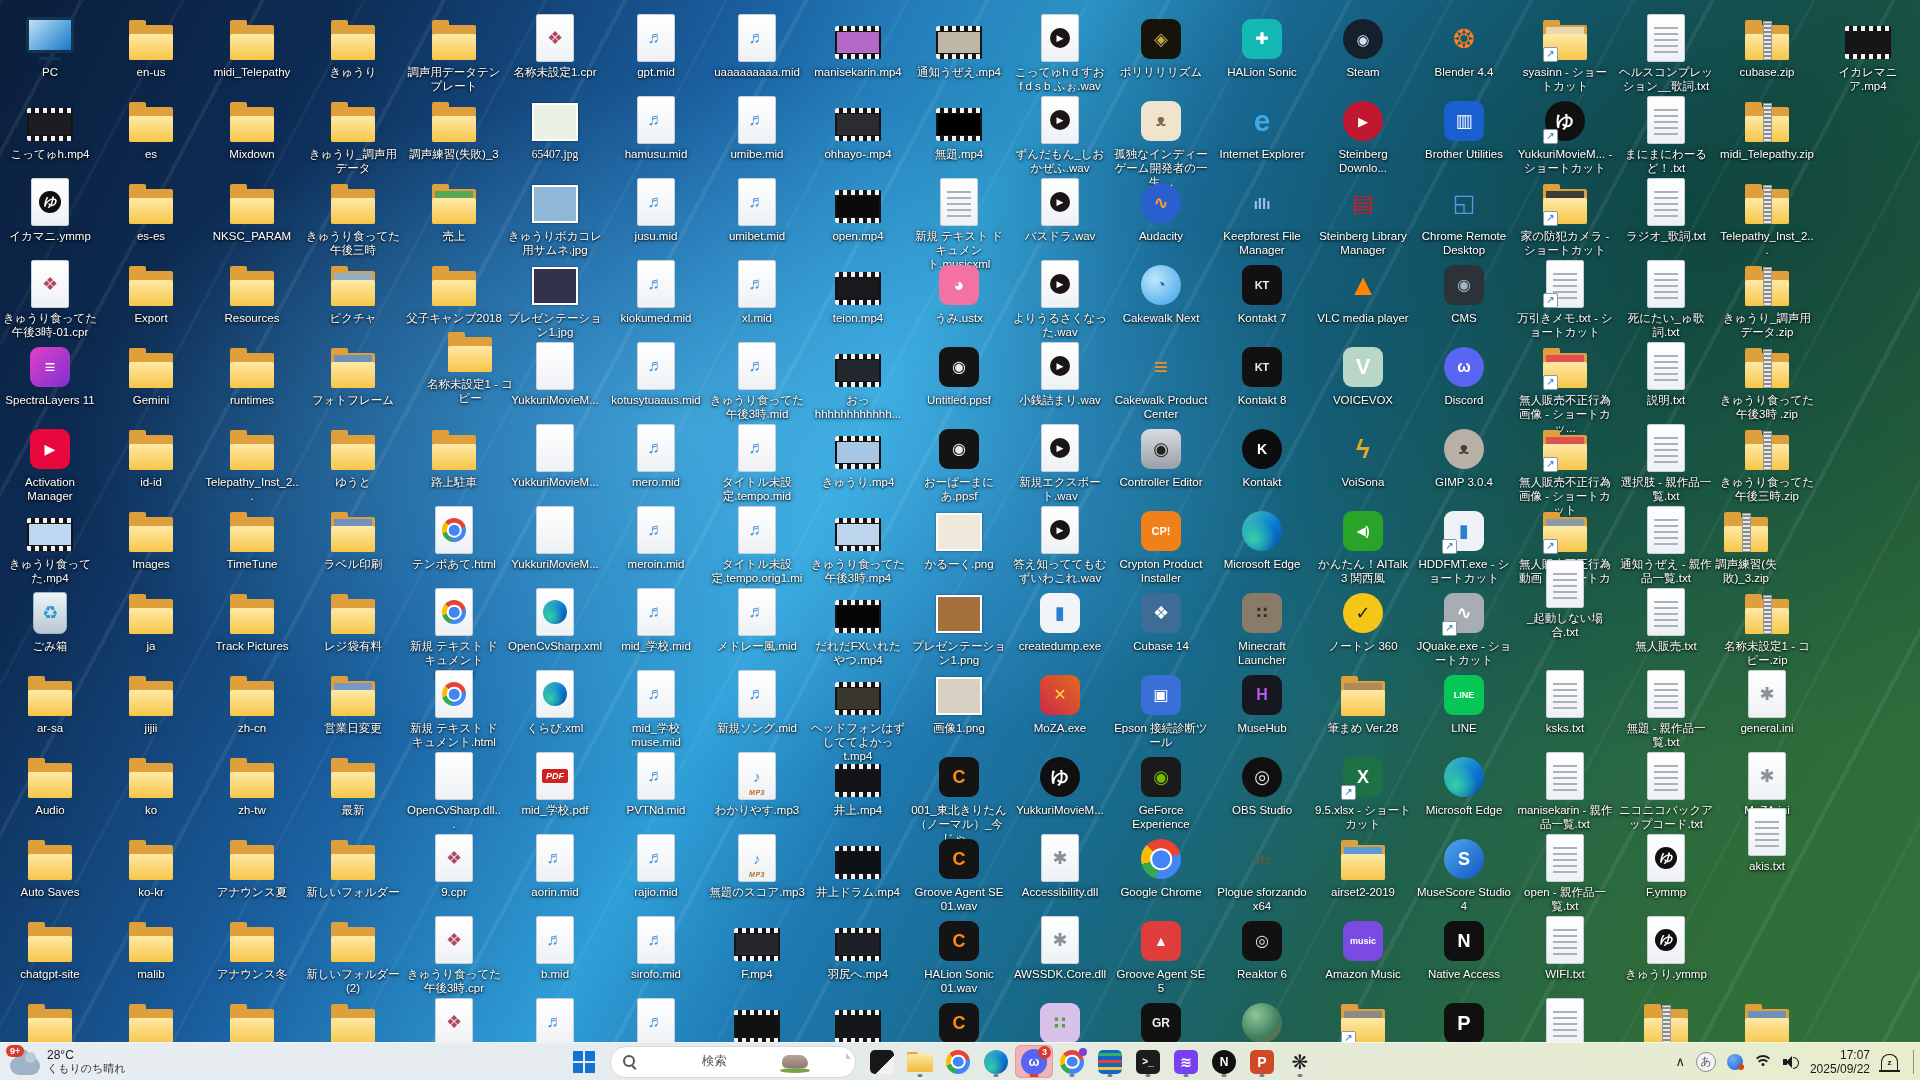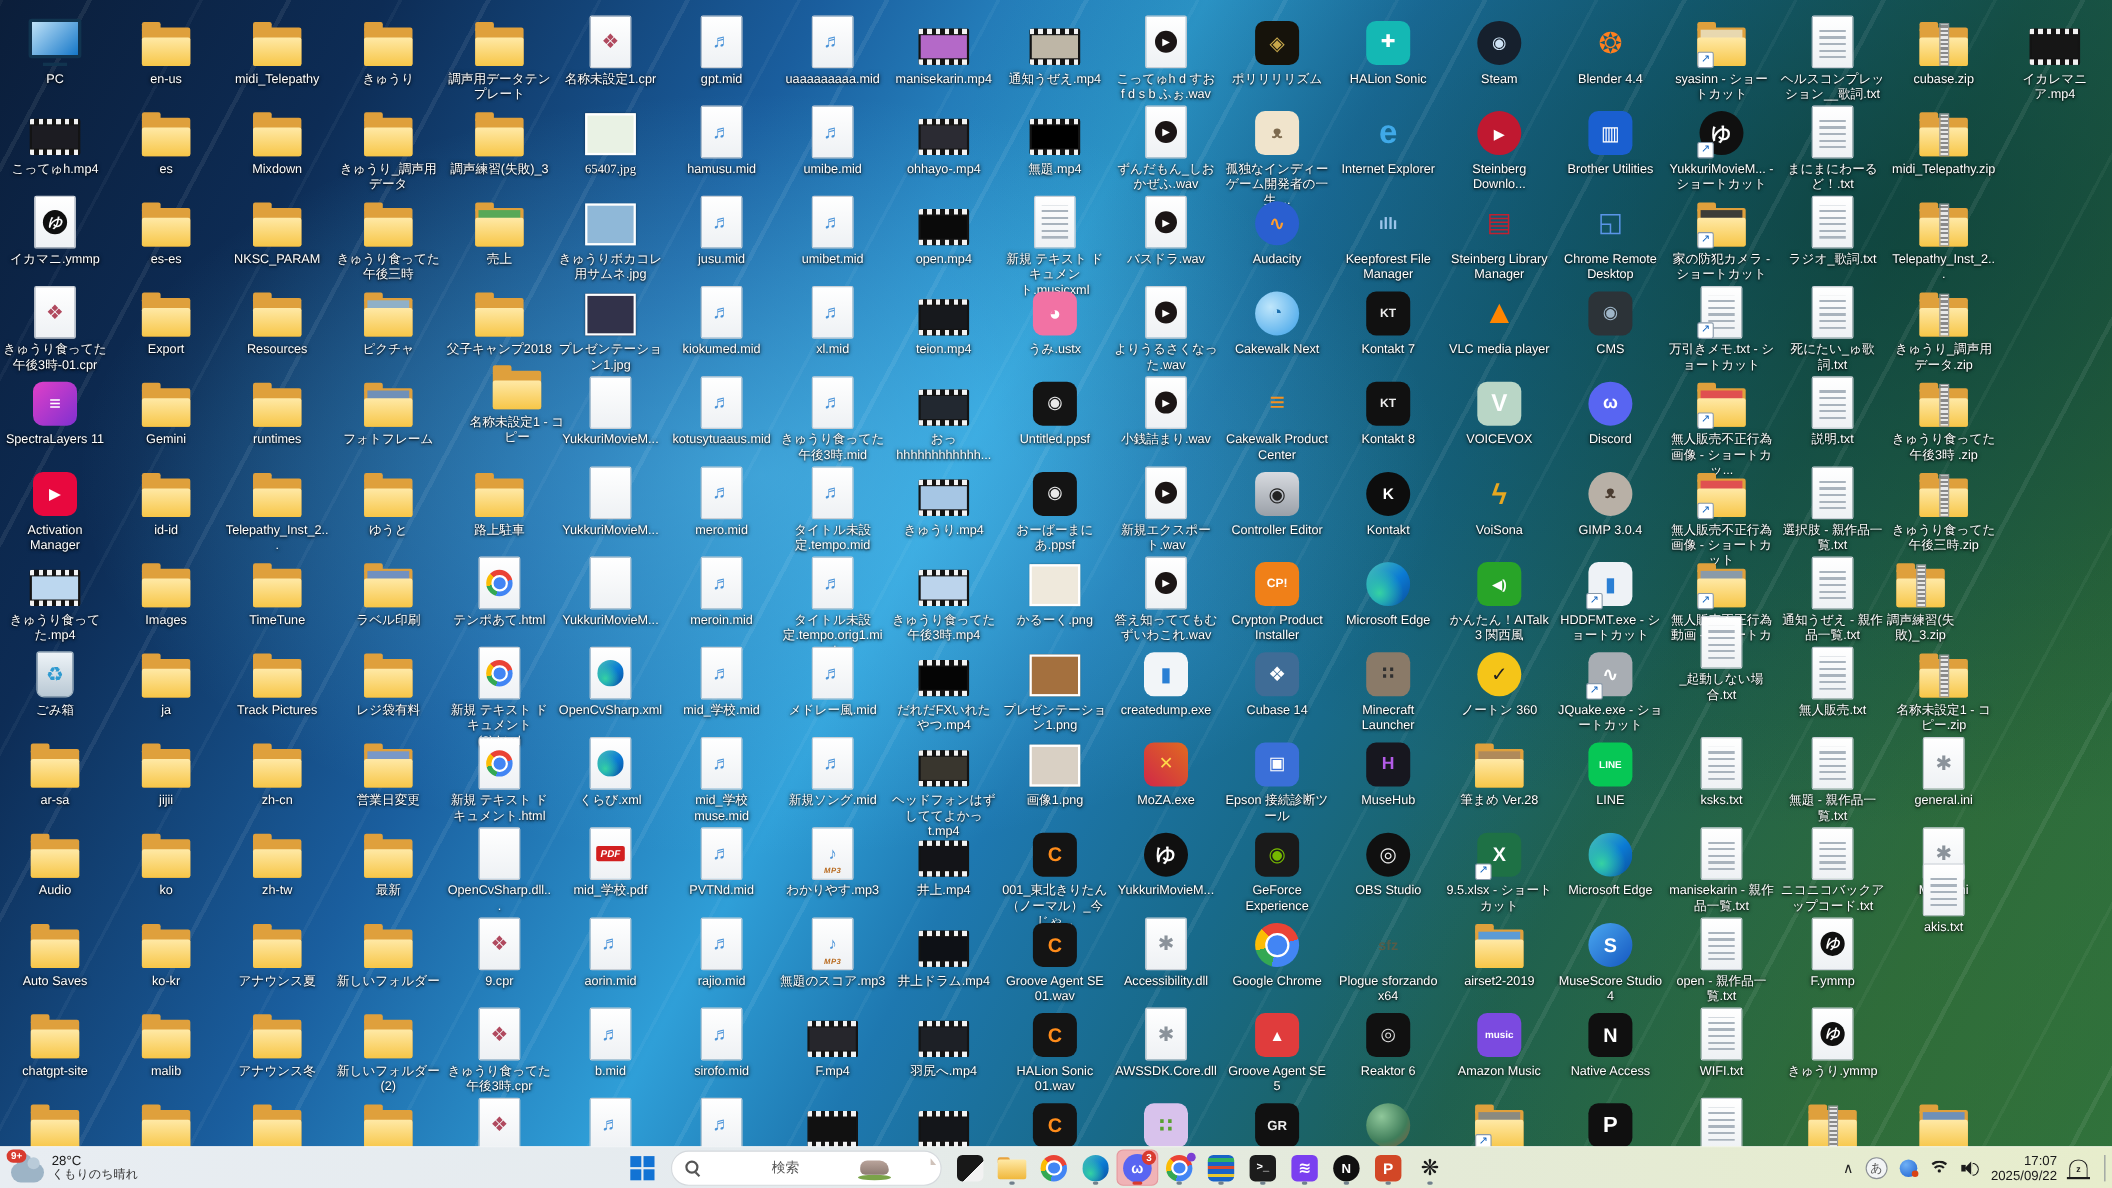--- a/index.html
+++ b/index.html
@@ -2037,21 +2037,21 @@
       <div class="lbl">general.ini</div>
     </div>
     <div class="cell" style="left: 1719px; top: 752px;">
       <div class="ic">
         <span class="pg">
           <b class="g" style="color:#8a929a;font-size:18px">✱</b>
         </span>
       </div>
       <div class="lbl">MoZA.ini</div>
     </div>
-    <div class="cell" style="left: 1719px; top: 785px;">
+    <div class="cell" style="left: 1719px; top: 808px;">
       <div class="ic">
         <span class="pg">
           <i class="ln"></i>
         </span>
       </div>
       <div class="lbl">akis.txt</div>
     </div>
     <div class="cell" style="left: 1719px; top: 998px;">
       <div class="ic">
         <span class="fold">

